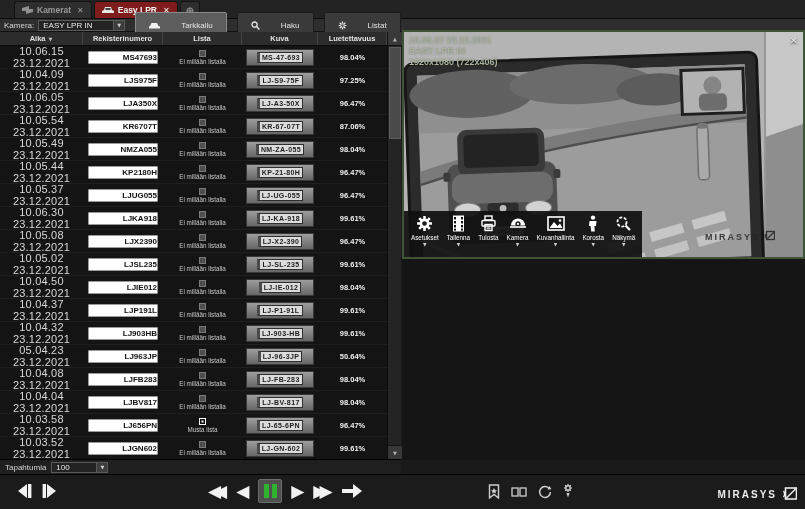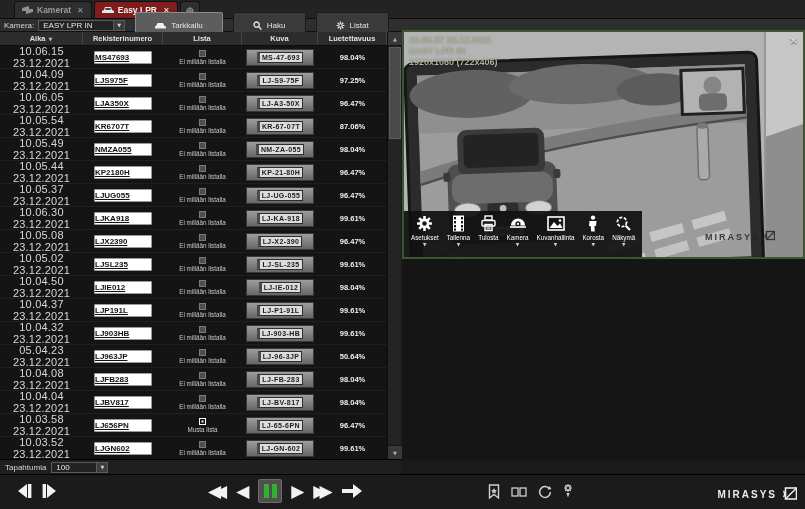--- a/index.html
+++ b/index.html
@@ -14,35 +14,35 @@
   .tab .tclose{font-size:8px;color:inherit;margin-left:2px;}
   .tab.plus{padding:0 5px;color:#8a8a8a;font-size:10px;}
   .ticon svg{display:block}
 
   
   .toolbar{position:absolute;left:0;top:19px;width:805px;height:13px;background:#2e2e2e;border-bottom:1px solid #101010;display:flex;align-items:center;font-size:8px;color:#d5d5d5;}
   .toolbar .lbl{margin:0 4px 0 4px;}
   .select{display:flex;align-items:center;background:#232323;border:1px solid #5a5a5a;height:11px;color:#e8e8e8;}
   .select .selval{padding:0 4px;min-width:74px;}
   .select .selarrow{width:11px;height:9px;background:#3c3c3c;border-left:1px solid #5a5a5a;font-size:5px;display:flex;align-items:center;justify-content:center;color:#cfcfcf;}
-  .tbtn{display:flex;align-items:center;gap:5px;height:27px;padding:0 19px;margin-left:10px;background:#3a3a3a;border:1px solid #1c1c1c;border-radius:2px;color:#e3e3e3;font-size:8px;}
+  .tbtn{display:flex;align-items:center;gap:21px;height:27px;padding:0 13px;margin-left:10px;background:#3a3a3a;border:1px solid #1c1c1c;border-radius:2px;color:#e3e3e3;font-size:8px;}
   .tbtn.selected{background:#5d5d5d;border-color:#8a8a8a;}
   .tbtn svg{display:block}
 
   
   .table{position:absolute;left:0;top:32px;width:401px;height:427px;background:#131313;}
   .thead{position:absolute;left:0;top:0;width:387px;height:14px;display:flex;background:#2c2c2c;border-bottom:1px solid #0c0c0c;}
   .th{display:flex;align-items:center;justify-content:center;gap:3px;font-size:7.5px;font-weight:bold;color:#e2e2e2;border-right:1px solid #444;}
   .th .sort{font-size:5px;color:#bbb;}
   .c0{width:83px}.c1{width:80px}.c2{width:79px}.c3{width:76px}.c4{width:69px}
   .tbody{position:absolute;left:0;top:14px;width:387px;height:413px;overflow:hidden;}
   .trow{display:flex;height:23px;background:#141414;border-bottom:1px solid #1f1f1f;}
   .td{display:flex;align-items:center;justify-content:center;}
   .td.c0 span{font-size:11px;color:#d8d8d8;letter-spacing:.2px;text-align:center;}
-  .reg{width:58px;height:13px;background:#fff;border:1px solid #9a9a9a;border-radius:1px;color:#111;font-size:8px;font-weight:bold;text-align:left;padding:0;text-decoration:underline;}
+  .reg{width:70px;height:13px;background:#fff;border:1px solid #9a9a9a;border-radius:1px;color:#111;font-size:8px;font-weight:bold;text-align:right;padding:0;}
   .td.c2{flex-direction:column;justify-content:center;gap:1px;}
   .cb{width:7px;height:7px;background:#4e4e4e;border:1px solid #7a7a7a;}
   .cb.checked{background:#fff;border:1px solid #fff;box-shadow:inset 0 0 0 1.5px #111;}
   .cl{font-size:6.3px;color:#c9c9c9;}
   .plate-chip{width:68px;height:17px;background:linear-gradient(#9d9d9d,#666);border:1px solid #383838;display:flex;align-items:center;justify-content:center;}
   .plate{background:#dcdcdc;border:1px solid #2e2e2e;border-left:3px solid #4a4a4a;color:#1b1b1b;font-size:7px;font-weight:bold;letter-spacing:.4px;padding:0 2px;line-height:9px;}
   .td.c4 span{font-size:7.5px;font-weight:bold;color:#f0f0f0;}
 
   
   .scrollbar{position:absolute;right:0;top:0;width:14px;height:427px;background:#242424;border-left:1px solid #0c0c0c;}

